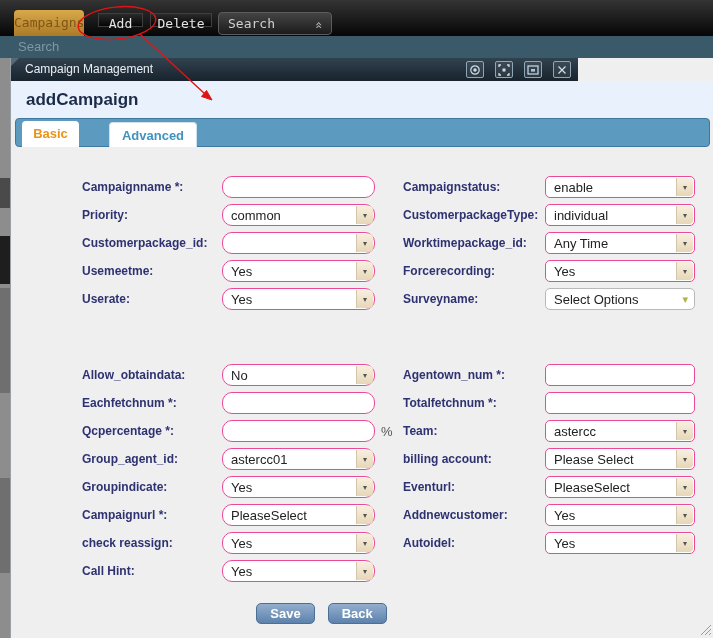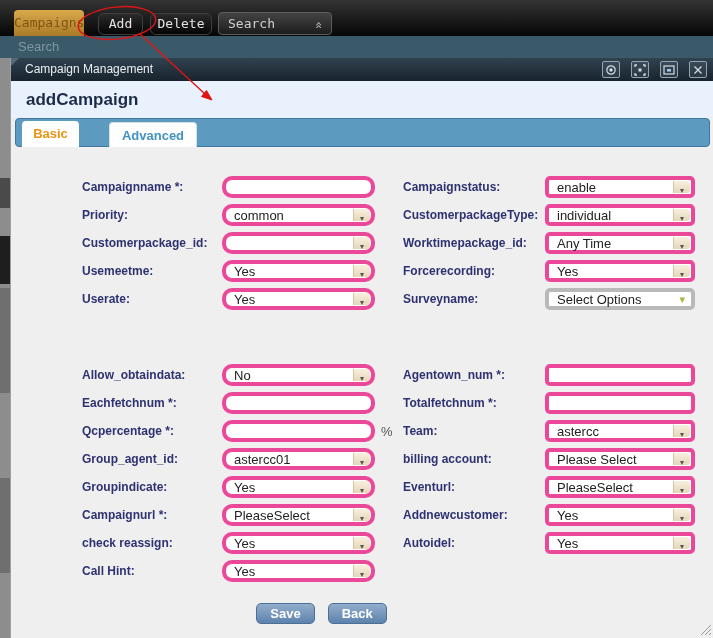--- a/index.html
+++ b/index.html
@@ -5,22 +5,22 @@
   * { margin:0; padding:0; box-sizing:border-box; }
   body { font-family:"Liberation Sans", sans-serif; }
   .screen { position:relative; width:713px; height:638px; background:#101010; overflow:hidden; }
 
   
   .topbar { position:absolute; left:0; top:0; width:713px; height:36px;
             background:linear-gradient(#343434,#060606); }
   .campaigns-tab { position:absolute; left:14px; top:10px; width:70px; height:26px;
             background:linear-gradient(#d9a94b,#ab7a27); border-radius:4px 4px 0 0;
             color:#7f5514; font:13px "DejaVu Sans Mono", monospace; text-align:center; line-height:26px; }
-  .dark-btn { position:absolute; top:13px; height:22px; background:linear-gradient(#2a2a2a,#050505);
-            border:1px solid #3f3f3f; border-radius:6px; color:#e3e3e3;
+  .dark-btn { position:absolute; top:13px; height:14px; background:linear-gradient(#2a2a2a,#050505);
+            border:1px solid #3f3f3f; border-radius:0; color:#e3e3e3;
             font:13px "DejaVu Sans Mono", monospace; text-align:center; line-height:20px; cursor:pointer; }
   .btn-add { left:98px; width:45px; }
   .btn-delete { left:150px; width:62px; }
   .search-dd { position:absolute; left:218px; top:12px; width:114px; height:23px;
             background:linear-gradient(#444,#1c1c1c); border:1px solid #5c5c5c; border-radius:4px;
             color:#cfcfcf; font:13px "DejaVu Sans Mono", monospace; line-height:21px; padding-left:9px; }
   .chev-up { position:absolute; right:7px; top:2px; display:inline-block;
             transform:rotate(90deg); color:#b9b9b9; font-size:13px; }
 
   
@@ -30,21 +30,21 @@
   
   .strip { position:absolute; left:0; top:58px; width:10px; height:580px; background:#8d8d8d; }
   .strip .b1 { position:absolute; left:0; top:120px; width:10px; height:30px; background:#4a4a4a; }
   .strip .b2 { position:absolute; left:0; top:178px; width:10px; height:48px; background:#1e1e1e; }
   .strip .b3 { position:absolute; left:0; top:230px; width:10px; height:105px; background:#6f6f6f; }
   .strip .b4 { position:absolute; left:0; top:420px; width:10px; height:95px; background:#6f6f6f; }
 
   
   .dialog { position:absolute; left:10px; top:58px; width:703px; height:580px; background:#efeff0;
             border-left:1px solid #99a0a6; }
-  .titlebar { position:absolute; left:0; top:0; width:703px; height:23px;
+  .titlebar { position:absolute; left:0; top:0; width:567px; height:23px;
             background:linear-gradient(#31424f,#18232d); color:#e9eff4; font-size:12px;
             line-height:23px; padding-left:14px; }
   .titlebar .grip { position:absolute; left:0; top:0; width:0; height:0;
             border-top:8px solid #566b7a; border-right:8px solid transparent; }
   .win-controls { position:absolute; right:7px; top:3px; display:flex; gap:11px; }
   .win-btn { width:18px; height:17px; border:1px solid #8fa6b8; border-radius:2px;
             background:rgba(255,255,255,0.07); display:flex; align-items:center; justify-content:center; cursor:pointer; }
   .win-btn svg { display:block; }
 
   .heading-area { position:absolute; left:0; top:23px; width:703px; height:37px; background:#e9f2fc;
@@ -63,21 +63,21 @@
   .form-area { position:absolute; left:0; top:89px; width:703px; height:491px; background:#efeff0; }
   .cols { position:absolute; left:0; top:26px; width:703px; }
   .col { position:absolute; left:12px; top:0; width:703px;margin-left:36px; }
   .row { position:relative; height:28px; }
   .spacer { height:48px; }
   .lbl { position:absolute; top:50%; transform:translateY(-50%); font-size:12px; font-weight:bold;
             color:#2e3270; white-space:nowrap; }
   .row.left .lbl { left:23px; }
   .row.right .lbl { left:344px; }
   .txt, .sel { position:absolute; top:50%; transform:translateY(-50%); height:22px;
-            background:#fff; border:4px solid #ec4899; border-radius:5px; }
+            background:#fff; border:1px solid #ec4899; border-radius:5px; }
   .row.left .txt, .row.left .sel { left:163px; width:153px;border-radius:10px; }
   .row.right .txt, .row.right .sel { left:486px; width:150px; }
   .txt { padding:0 8px; font-size:13px; color:#222; outline:none; }
   .selval { position:absolute; left:8px; top:50%; transform:translateY(-50%); font-size:13px;
             color:#222; white-space:nowrap; }
   .selbtn { position:absolute; right:1px; top:1px; bottom:1px; width:17px;
             background:linear-gradient(#f7efdf,#e7d7b8); border-left:1px solid #d2c5a9;
             border-radius:0 4px 4px 0; color:#555; font-size:8px; text-align:center; line-height:19px; cursor:pointer; }
   .sel.combo { border-color:#b9b9b9; }
   .combo-arrow { position:absolute; right:6px; top:50%; transform:translateY(-50%);

